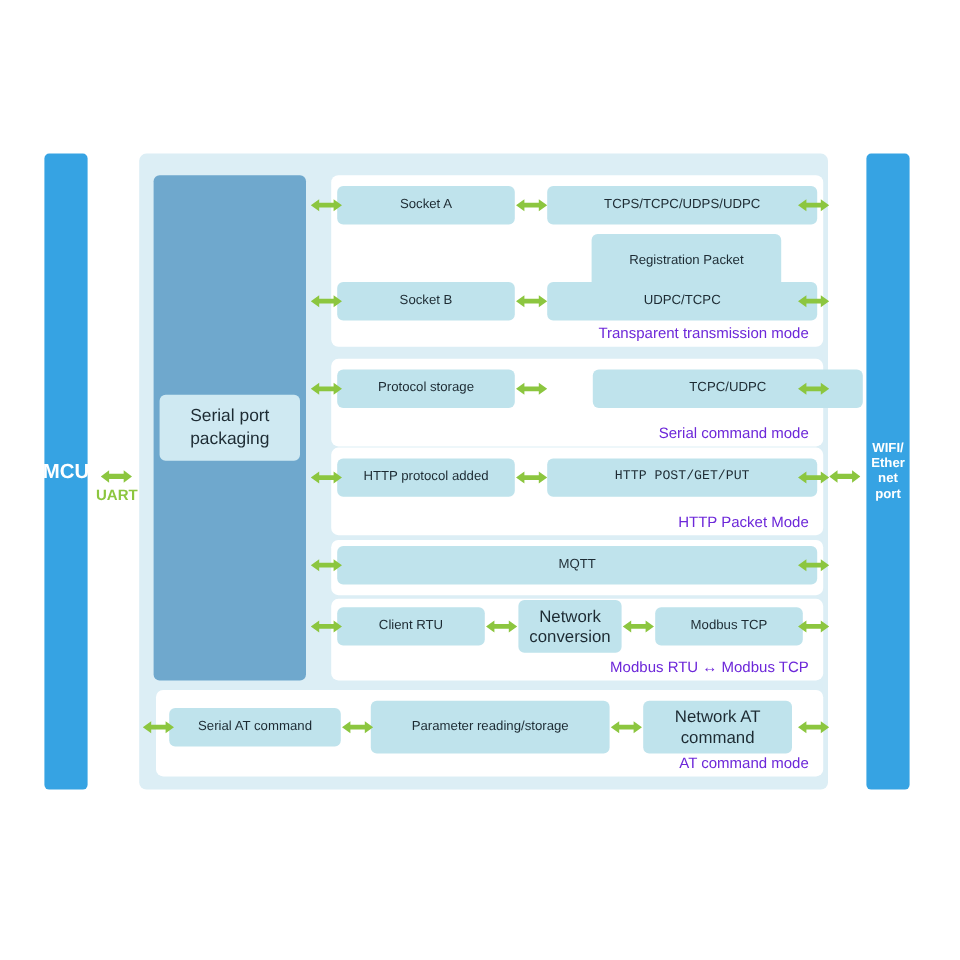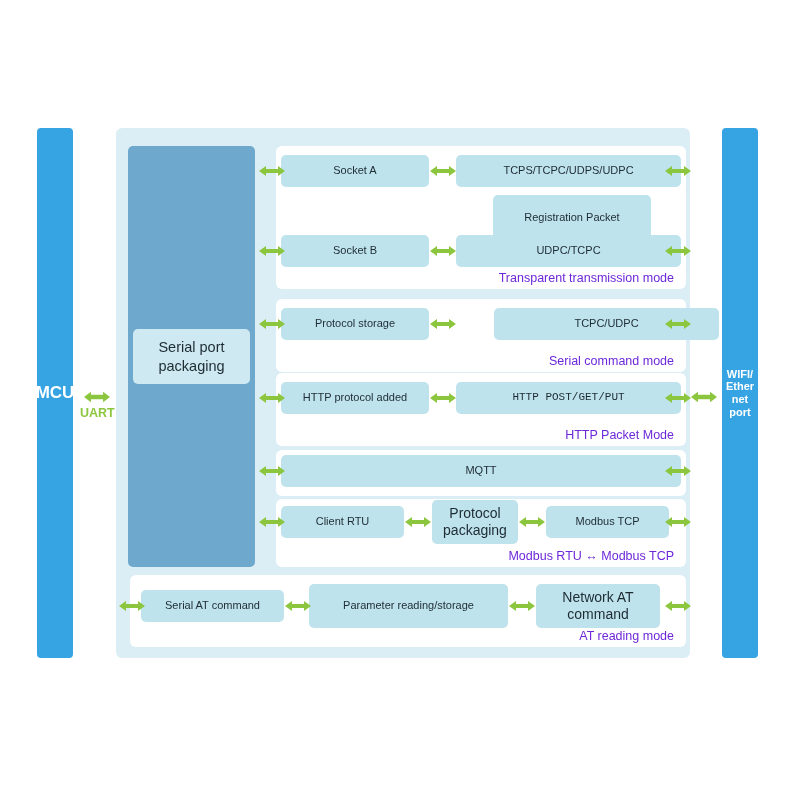--- a/index.html
+++ b/index.html
@@ -196,21 +196,21 @@
     <svg viewBox="0 0 26 16">
         <polygon points="0,8 7,3 7,6 19,6 19,3 26,8 19,13 19,10 7,10 7,13" fill="#8cc63f"></polygon>
       </svg>
   </div>
 
   <div class="panel" style="left:276px;top:499px;width:410px;height:68px;">
     <span class="mode-label">Modbus RTU ↔ Modbus TCP</span>
   </div>
 
   <div class="node" style="left:281px;top:506px;width:123px;height:32px;">Client RTU</div>
-  <div class="node two-line" style="left:432px;top:500px;width:86px;height:44px;">Protocol packaging</div>
+  <div class="node two-line" style="left:432px;top:500px;width:86px;height:44px;">Network conversion</div>
   <div class="node" style="left:546px;top:506px;width:123px;height:32px;">Modbus TCP</div>
 
   <div class="arrow" style="left:259px;top:514px;">
     <svg viewBox="0 0 26 16">
         <polygon points="0,8 7,3 7,6 19,6 19,3 26,8 19,13 19,10 7,10 7,13" fill="#8cc63f"></polygon>
       </svg>
   </div>
   <div class="arrow" style="left:405px;top:514px;">
     <svg viewBox="0 0 26 16">
         <polygon points="0,8 7,3 7,6 19,6 19,3 26,8 19,13 19,10 7,10 7,13" fill="#8cc63f"></polygon>
@@ -221,21 +221,21 @@
         <polygon points="0,8 7,3 7,6 19,6 19,3 26,8 19,13 19,10 7,10 7,13" fill="#8cc63f"></polygon>
       </svg>
   </div>
   <div class="arrow" style="left:665px;top:514px;">
     <svg viewBox="0 0 26 16">
         <polygon points="0,8 7,3 7,6 19,6 19,3 26,8 19,13 19,10 7,10 7,13" fill="#8cc63f"></polygon>
       </svg>
   </div>
 
   <div class="panel" style="left:130px;top:575px;width:556px;height:72px;">
-    <span class="mode-label">AT reading mode</span>
+    <span class="mode-label">AT command mode</span>
   </div>
 
   <div class="node" style="left:141px;top:590px;width:143px;height:32px;">Serial AT command</div>
   <div class="node" style="left:309px;top:584px;width:199px;height:44px;">Parameter reading/storage</div>
   <div class="node two-line" style="left:536px;top:584px;width:124px;height:44px;">Network AT command</div>
 
   <div class="arrow" style="left:119px;top:598px;">
     <svg viewBox="0 0 26 16">
         <polygon points="0,8 7,3 7,6 19,6 19,3 26,8 19,13 19,10 7,10 7,13" fill="#8cc63f"></polygon>
       </svg>

